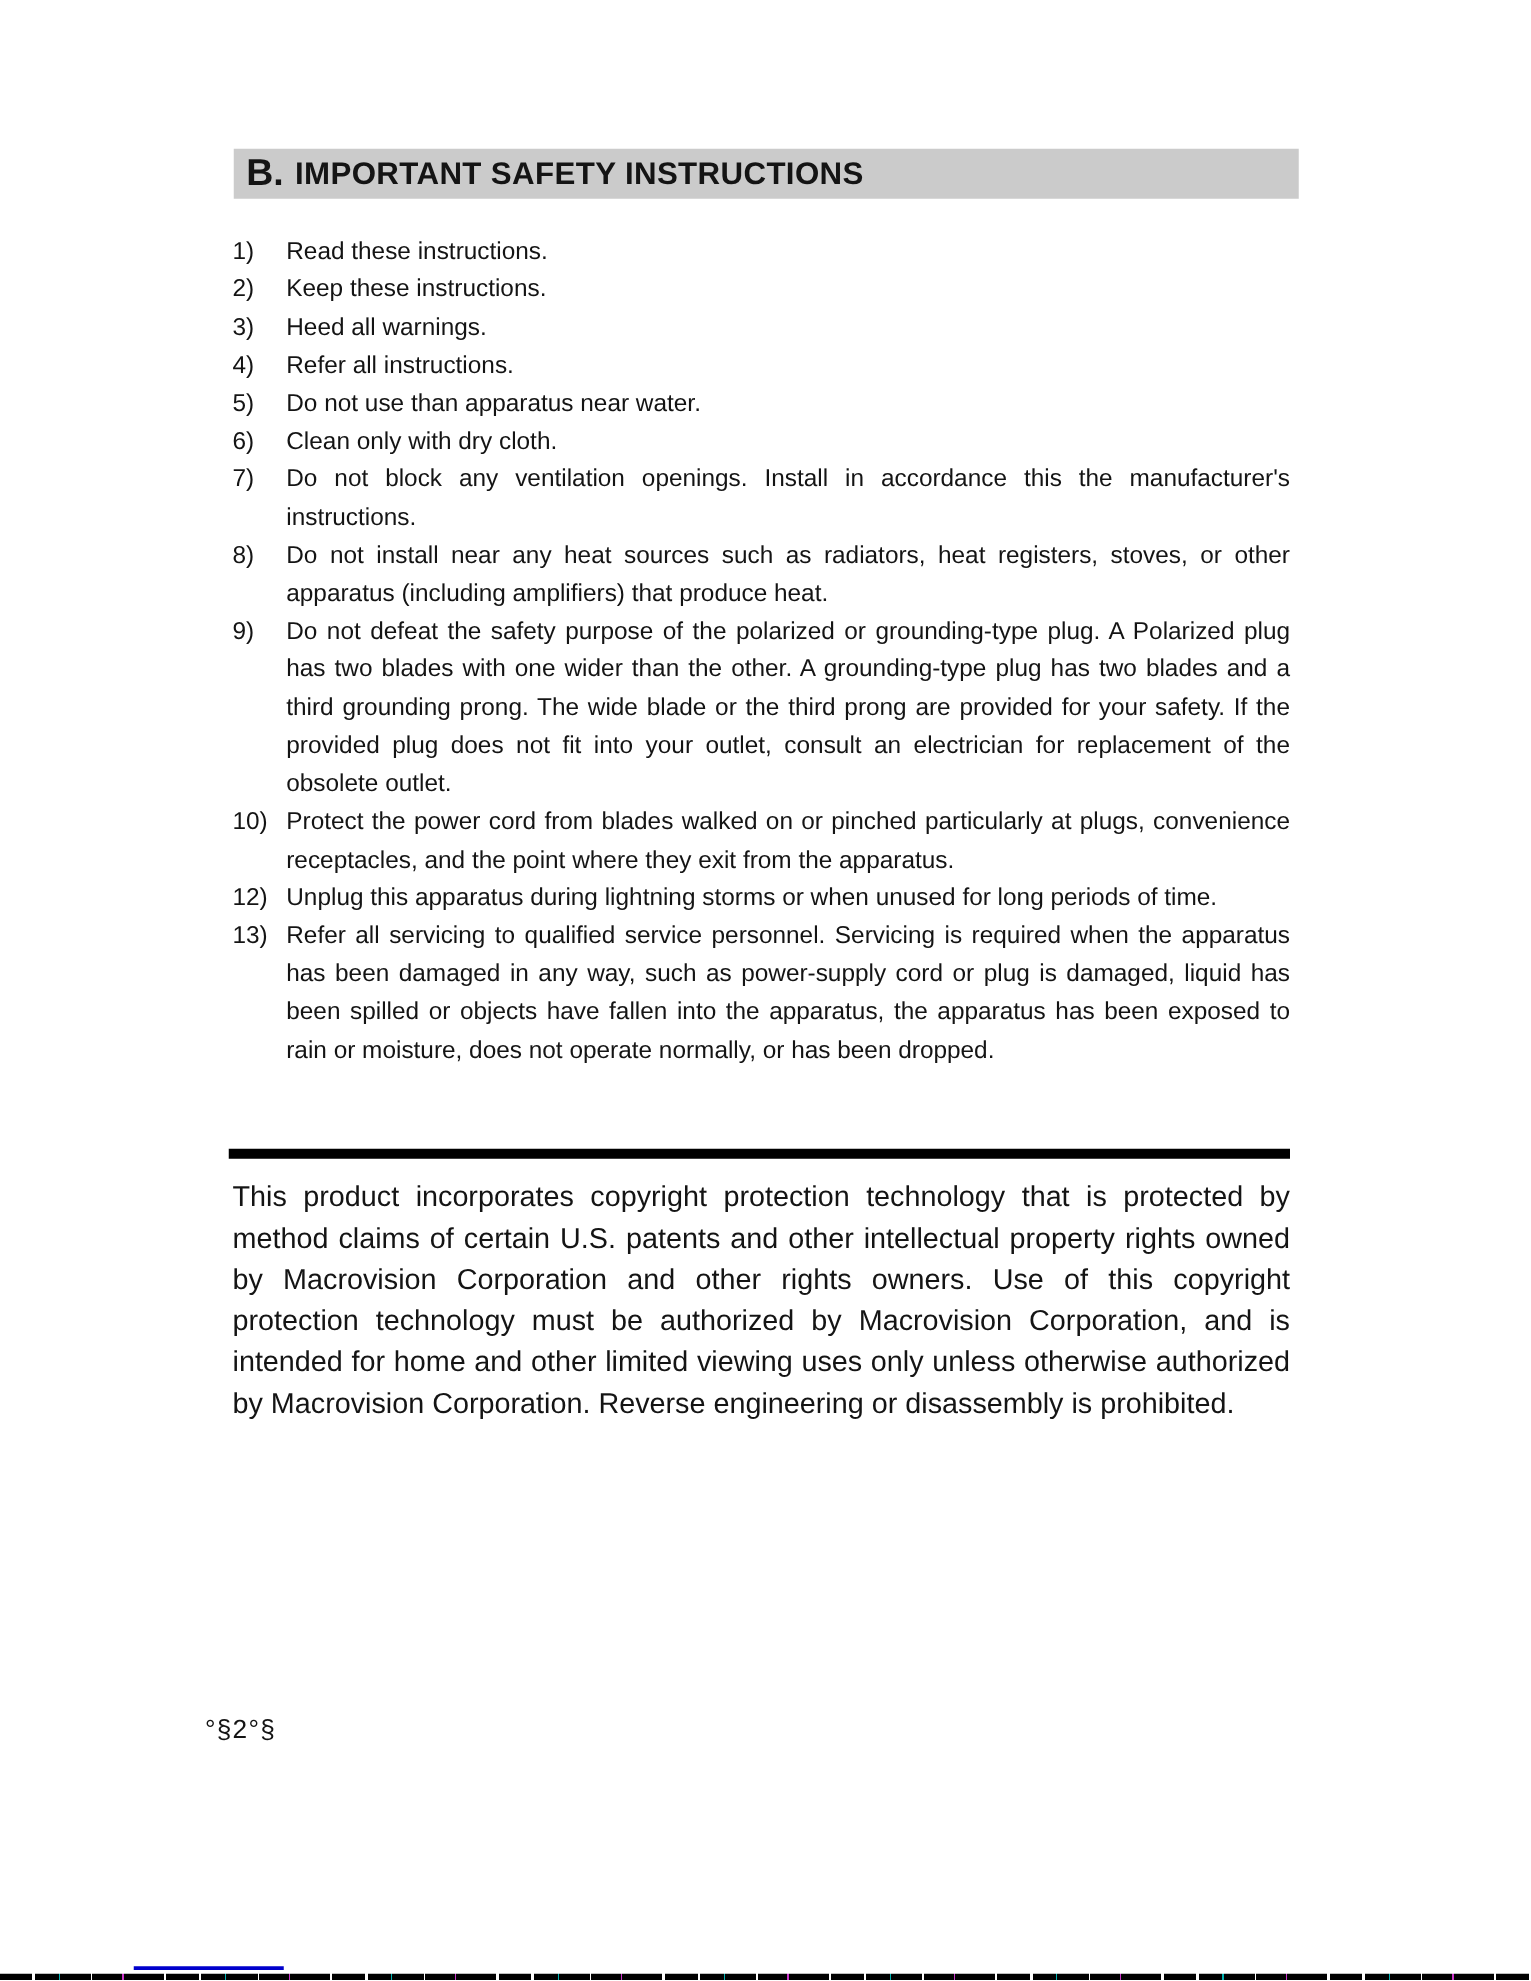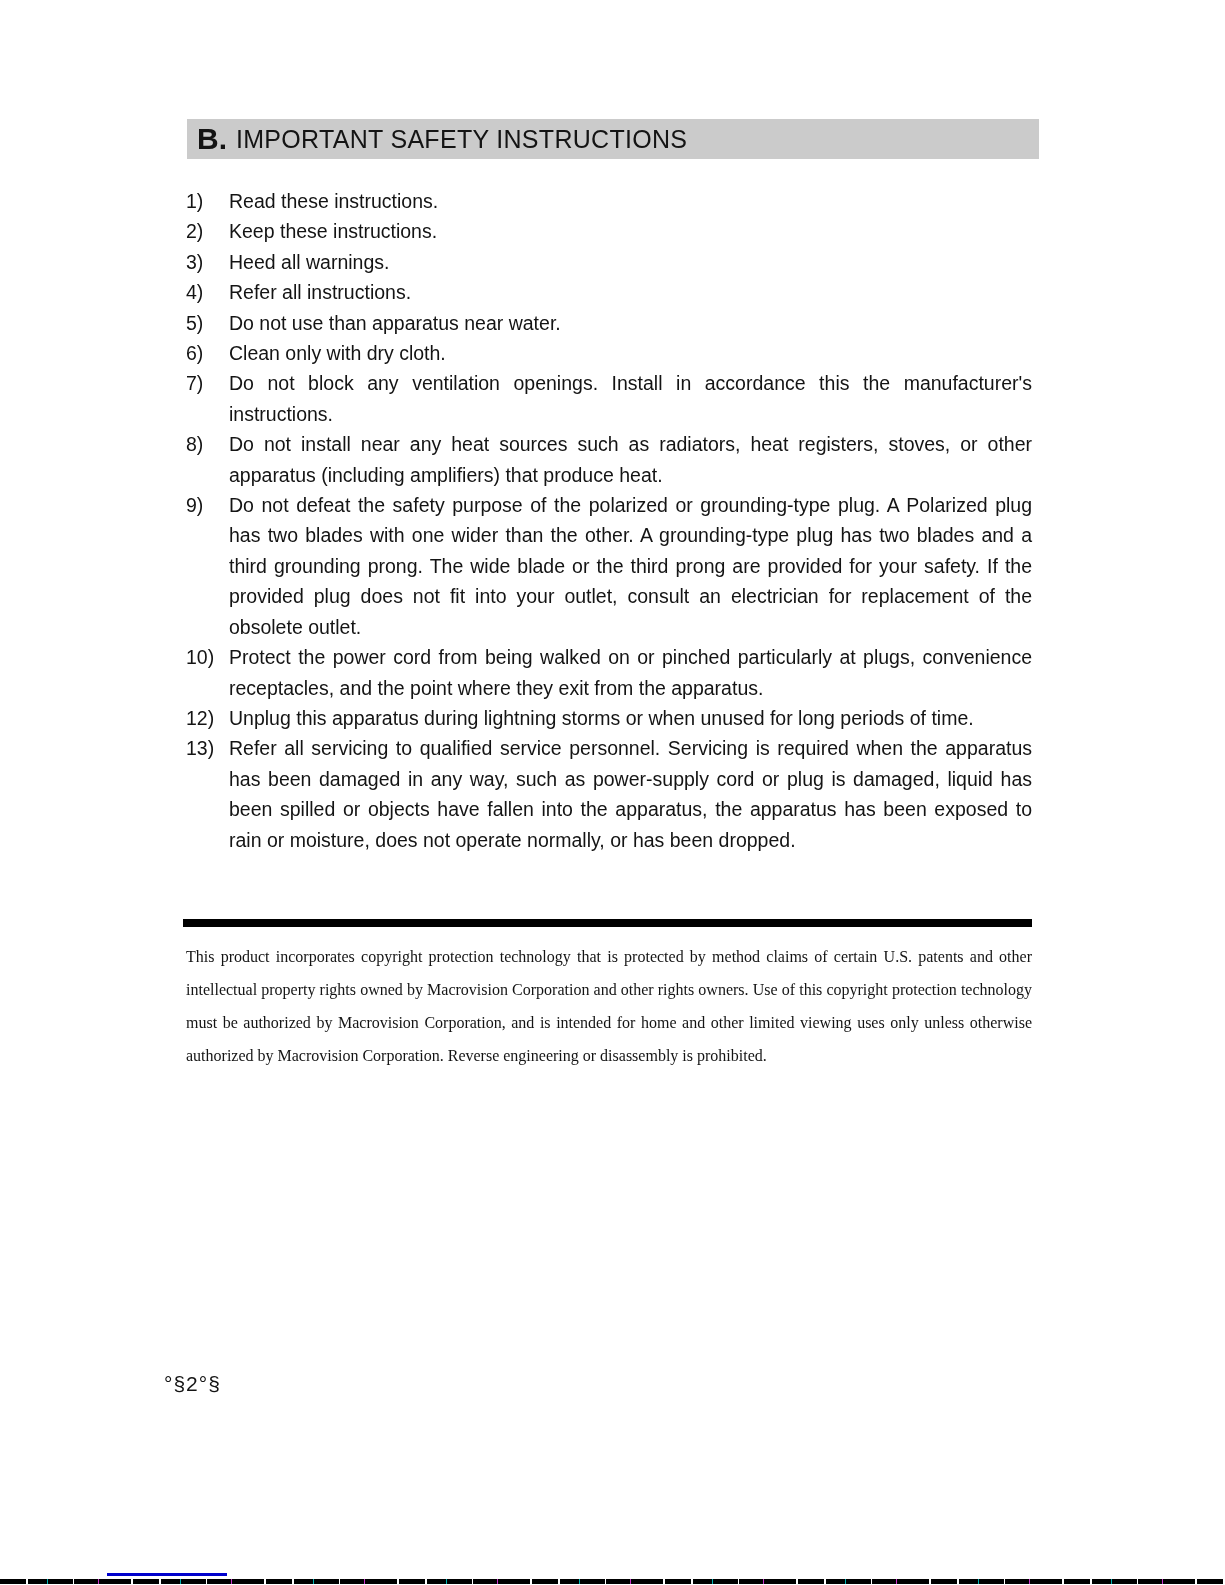--- a/index.html
+++ b/index.html
@@ -27,21 +27,21 @@
     align-items: center;
     box-sizing: border-box;
     padding-left: 10px;
   }
   .header-prefix {
     font-weight: bold;
     font-size: 30px;
     line-height: 1;
   }
   .header-title {
-    font-weight: normal;
+    font-weight: bold;
     font-size: 25px;
     line-height: 1;
     margin-left: 9px;
     letter-spacing: 0.3px;
   }
   .instructions {
     position: absolute;
     left: 186px;
     top: 186px;
     width: 846px;
@@ -64,24 +64,23 @@
     top: 919px;
     width: 849px;
     height: 8px;
     background: #000000;
   }
   .notice {
     position: absolute;
     left: 186px;
     top: 941px;
     width: 846px;
-    font-size: 16px;
+    font-size: 23px;
     line-height: 32.9px;
     text-align: justify;
-    font-family: Liberation Serif, serif;
   }
   .page-marker {
     position: absolute;
     left: 164px;
     top: 1372px;
     font-size: 21px;
     letter-spacing: 1px;
   }
   .blue-line {
     position: absolute;
@@ -152,21 +151,21 @@
     <div class="item">
       <span class="num">8)</span>
       <span class="txt">Do not install near any heat sources such as radiators, heat registers, stoves, or other apparatus (including amplifiers) that produce heat.</span>
     </div>
     <div class="item">
       <span class="num">9)</span>
       <span class="txt">Do not defeat the safety purpose of the polarized or grounding-type plug. A Polarized plug has two blades with one wider than the other. A grounding-type plug has two blades and a third grounding prong. The wide blade or the third prong are provided for your safety. If the provided plug does not fit into your outlet, consult an electrician for replacement of the obsolete outlet.</span>
     </div>
     <div class="item">
       <span class="num">10)</span>
-      <span class="txt">Protect the power cord from being walked on or pinched particularly at plugs, convenience receptacles, and the point where they exit from the apparatus.</span>
+      <span class="txt">Protect the power cord from blades walked on or pinched particularly at plugs, convenience receptacles, and the point where they exit from the apparatus.</span>
     </div>
     <div class="item">
       <span class="num">12)</span>
       <span class="txt">Unplug this apparatus during lightning storms or when unused for long periods of time.</span>
     </div>
     <div class="item">
       <span class="num">13)</span>
       <span class="txt">Refer all servicing to qualified service personnel. Servicing is required when the apparatus has been damaged in any way, such as power-supply cord or plug is damaged, liquid has been spilled or objects have fallen into the apparatus, the apparatus has been exposed to rain or moisture, does not operate normally, or has been dropped.</span>
     </div>
   </div>

